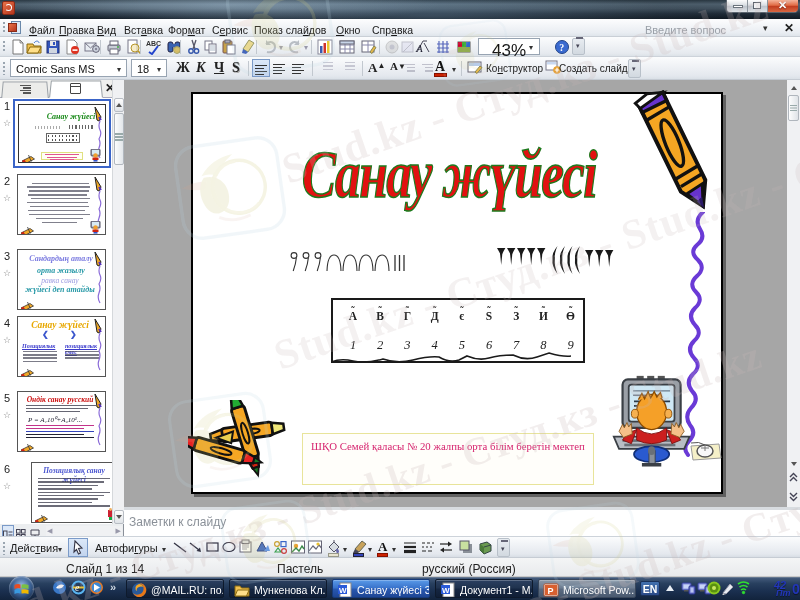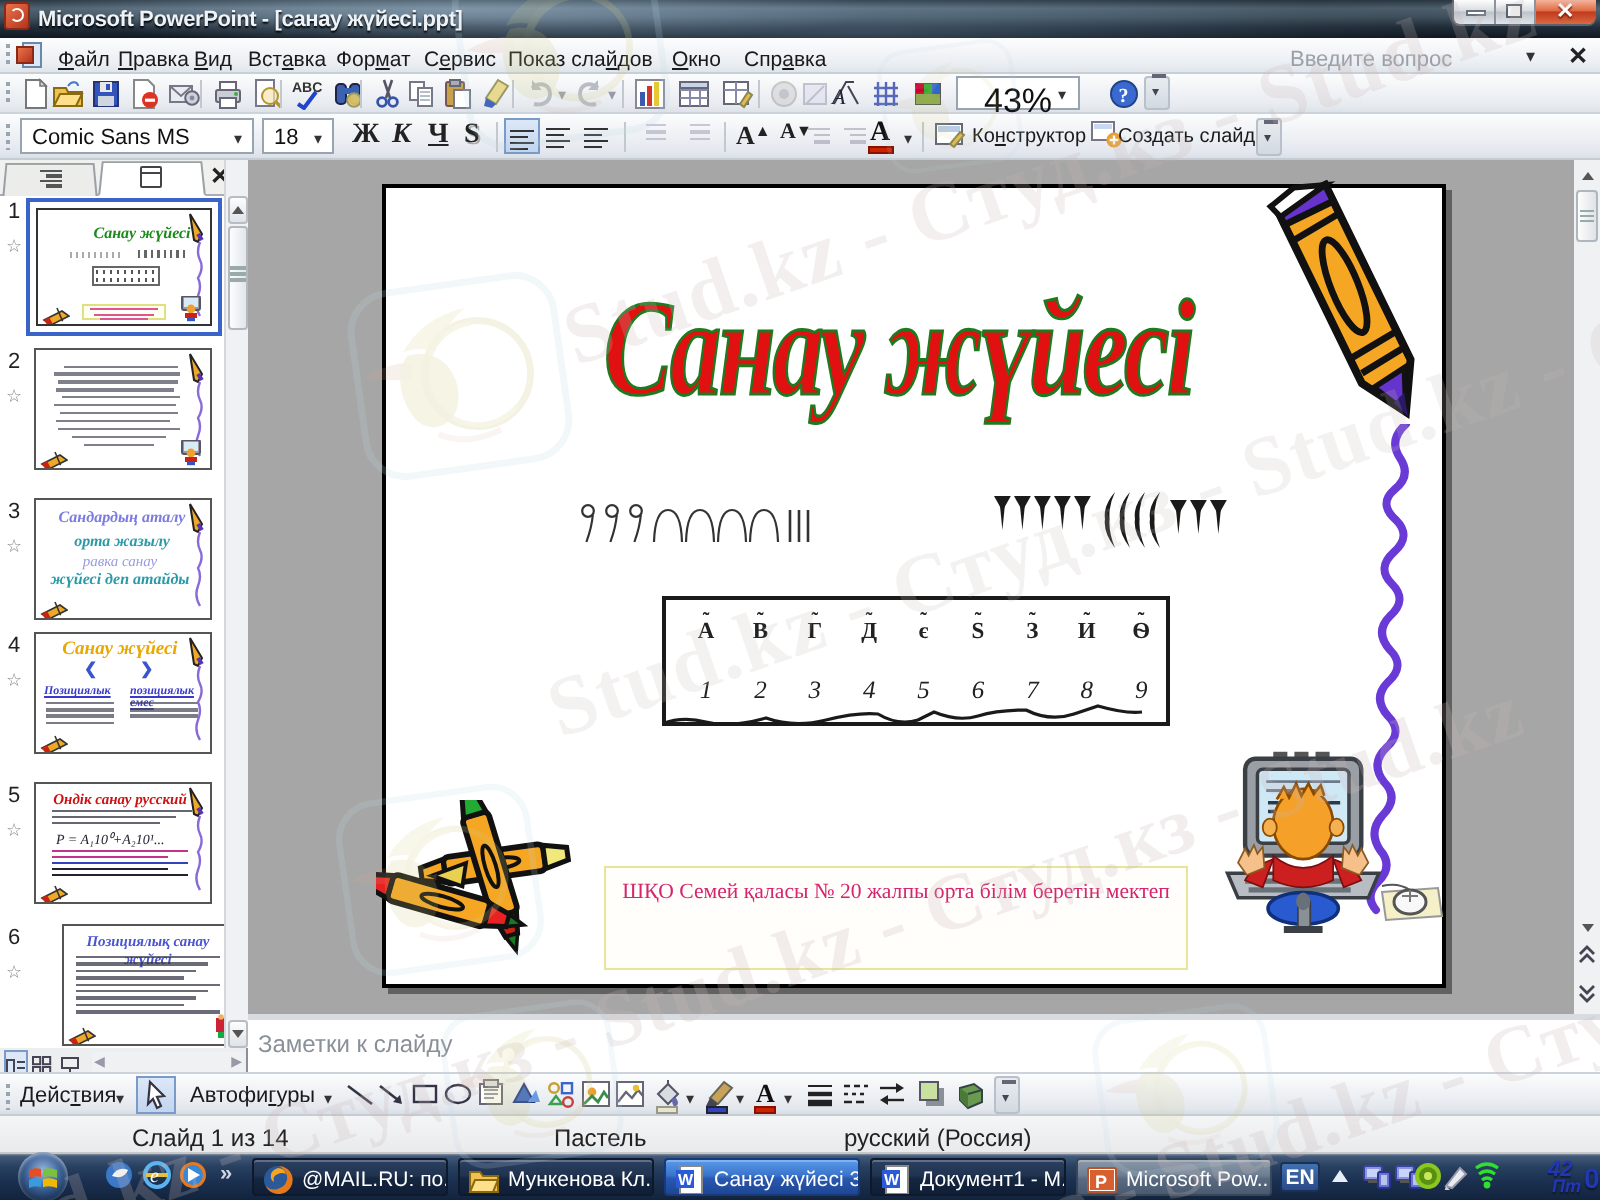--- a/index.html
+++ b/index.html
@@ -11,21 +11,20 @@
 
 <div class="abs" style="left:0;top:0;width:800px;height:19px;
  background:linear-gradient(180deg,#30404c 0%,#5a6e7e 22%,#4a5c6b 45%,#243240 72%,#121c26 100%);">
  <div class="abs" style="left:0;top:0;width:800px;height:19px;
   background:radial-gradient(ellipse 300px 26px at 230px 5px, rgba(170,195,215,0.45), rgba(0,0,0,0) 70%),
   radial-gradient(ellipse 420px 30px at 430px 16px, rgba(125,155,180,0.30), rgba(0,0,0,0) 70%),
   linear-gradient(90deg, rgba(0,0,0,0.12) 0%, rgba(0,0,0,0) 18%, rgba(0,0,0,0) 55%, rgba(0,0,0,0.18) 82%, rgba(0,0,0,0.1) 100%);"></div>
  <div class="abs" style="left:2px;top:1px;width:13px;height:14px;background:linear-gradient(135deg,#e8734a,#b5341c);border:1px solid #8a2a16;border-radius:2px;">
    <div class="abs" style="left:2px;top:2px;width:7px;height:7px;border:1px solid #fff;border-radius:50%;border-left-color:transparent;"></div>
  </div>
- <div class="abs" style="left:19px;top:4px;font-size:11px;font-weight:bold;color:#eef3f8;text-shadow:0 1px 1px #000;letter-spacing:-0.2px;">Microsoft PowerPoint - [санау жүйесі.ppt]</div>
 
  <div class="abs" style="left:726px;top:0;width:72px;height:13px;background:linear-gradient(180deg,#fdfdfd,#d8dde2 45%,#bcc3cb 50%,#dfe4e8);border:1px solid #5a646e;border-top:none;border-radius:0 0 4px 4px;">
    <div class="abs" style="left:6px;top:5px;width:10px;height:3px;background:#fff;border:1px solid #6a737c;"></div>
    <div class="abs" style="left:20px;top:0;width:1px;height:12px;background:#8b949c;"></div>
    <div class="abs" style="left:26px;top:2px;width:8px;height:7px;border:1px solid #59626b;background:#f4f6f8;"></div>
    <div class="abs" style="left:40px;top:0;width:1px;height:12px;background:#8b949c;"></div>
    <div class="abs" style="left:41px;top:0;width:30px;height:12px;background:linear-gradient(180deg,#f5b49a,#e06a44 45%,#c03b1d 50%,#d96843);border-radius:0 0 4px 0;"></div>
    <div class="abs" style="left:51px;top:-1px;width:12px;height:13px;color:#fff;font-size:11px;font-weight:bold;text-shadow:0 1px 1px #7a1a08;">✕</div>
  </div>
 </div>

